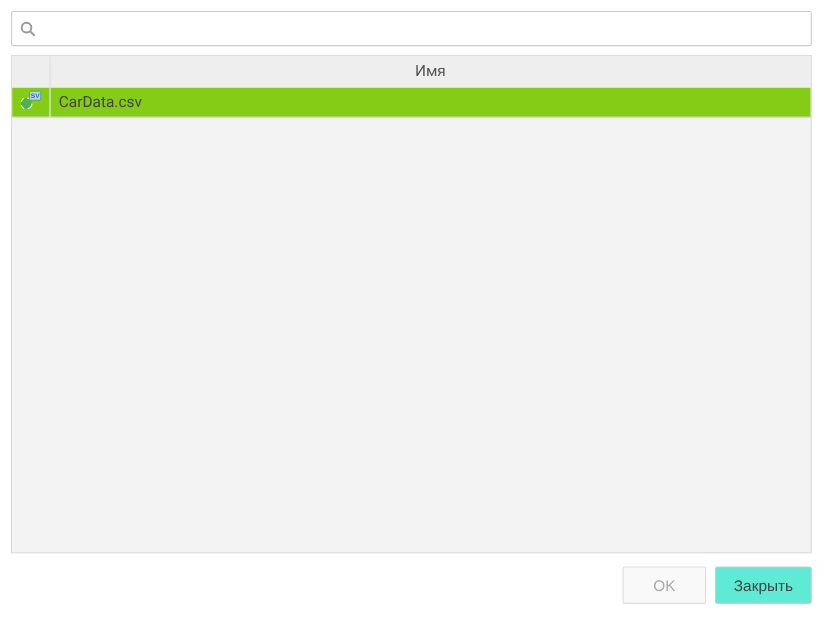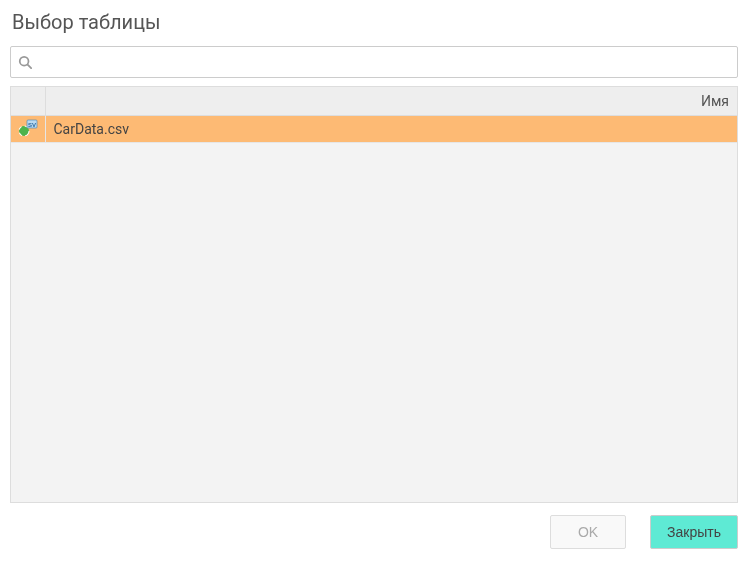--- a/index.html
+++ b/index.html
@@ -64,33 +64,33 @@
     table {
       width: 100%;
       border-collapse: collapse;
       table-layout: fixed;
     }
     col.icon-col {
       width: 34px;
     }
     thead th {
       background: #eeeeee;
-      text-align: right;
+      text-align: center;
       font-weight: 400;
       color: #555;
       padding: 6px 8px;
       border-bottom: 1px solid #ddd;
       border-right: 1px solid #ddd;
       height: 28px;
     }
     thead th:last-child {
       border-right: none;
     }
     tbody tr {
-      background: #fdba74;
+      background: #84cc16;
       cursor: pointer;
     }
     tbody td {
       padding: 4px 8px;
       border-bottom: 1px solid #e6e6e6;
       border-right: 1px solid #e6e6e6;
       height: 27px;
       color: #444;
       vertical-align: middle;
     }
@@ -103,21 +103,21 @@
     }
     .csv-icon, .table-icon {
       display: inline-block;
       width: 20px;
       height: 18px;
       position: relative;
     }
     .footer {
       display: flex;
       justify-content: flex-end;
-      gap: 24px;
+      gap: 8px;
       margin-top: 12px;
     }
     .btn {
       min-width: 76px;
       height: 34px;
       padding: 0 16px;
       border: 1px solid #ccc;
       background: #5eead4;
       color: #444;
       font-size: 14px;
@@ -129,21 +129,20 @@
       background: #f9f9f9;
       cursor: default;
       border-color: #ddd;
     }
   </style>
 </head>
 <body>
 
 <div class="dialog">
 
-  <div class="title">Выбор таблицы</div>
 
   <div class="search-wrap">
     <span class="search-icon">
       <svg width="14" height="14" viewBox="0 0 16 16" fill="none">
         <circle cx="7" cy="7" r="5" stroke="#999" stroke-width="2"></circle>
         <line x1="11" y1="11" x2="15" y2="15" stroke="#999" stroke-width="2" stroke-linecap="round"></line>
       </svg>
     </span>
     <input type="text" class="search-input" value="" style="">
   </div>

